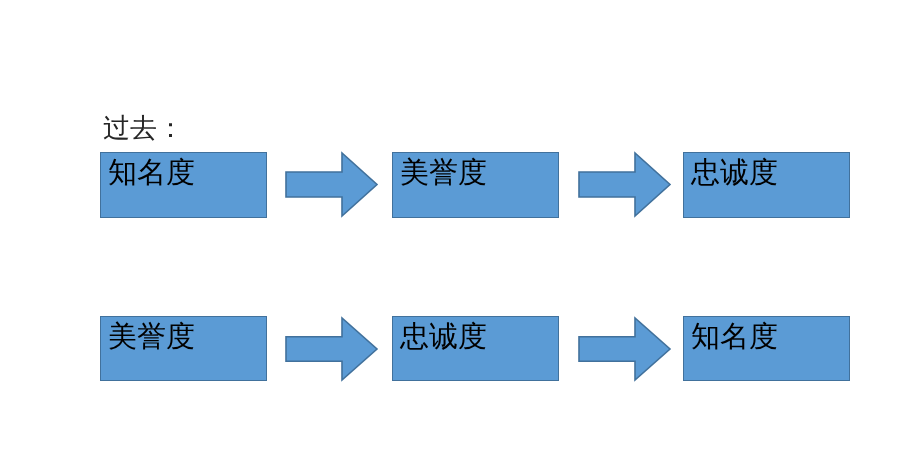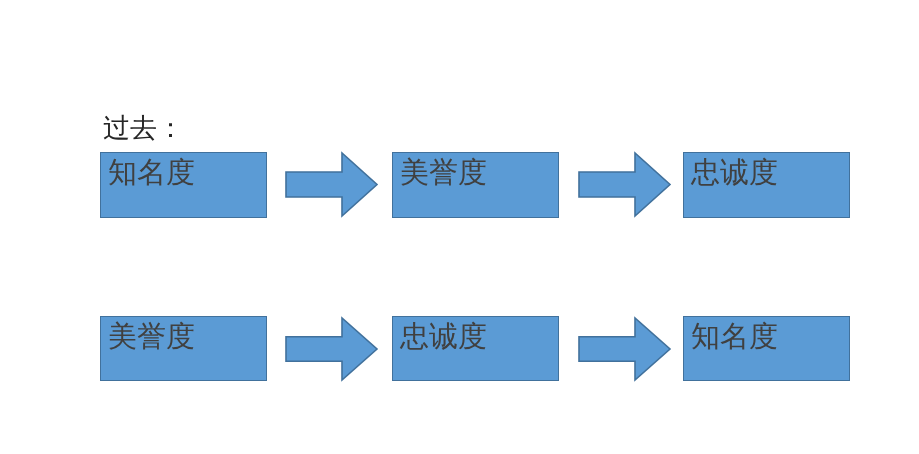--- a/index.html
+++ b/index.html
@@ -35,21 +35,21 @@
     box-sizing: border-box;
     background: #5B9BD5;
     border: 1.6px solid #41719C;
   }
   .node-label {
     position: absolute;
     left: 7px;
     top: 2px;
     font-size: 29px;
     line-height: 1.18;
-    color: #404040;
+    color: #000000;
     white-space: nowrap;
     text-align: center;
   }
 
   
   .arrow {
     position: absolute;
   }
   .arrow svg {
     display: block;

